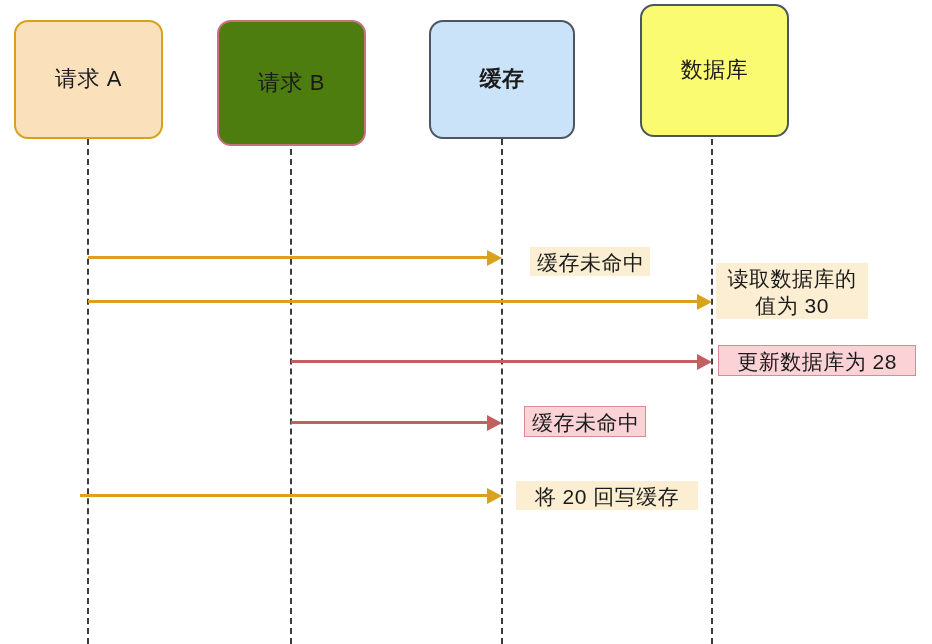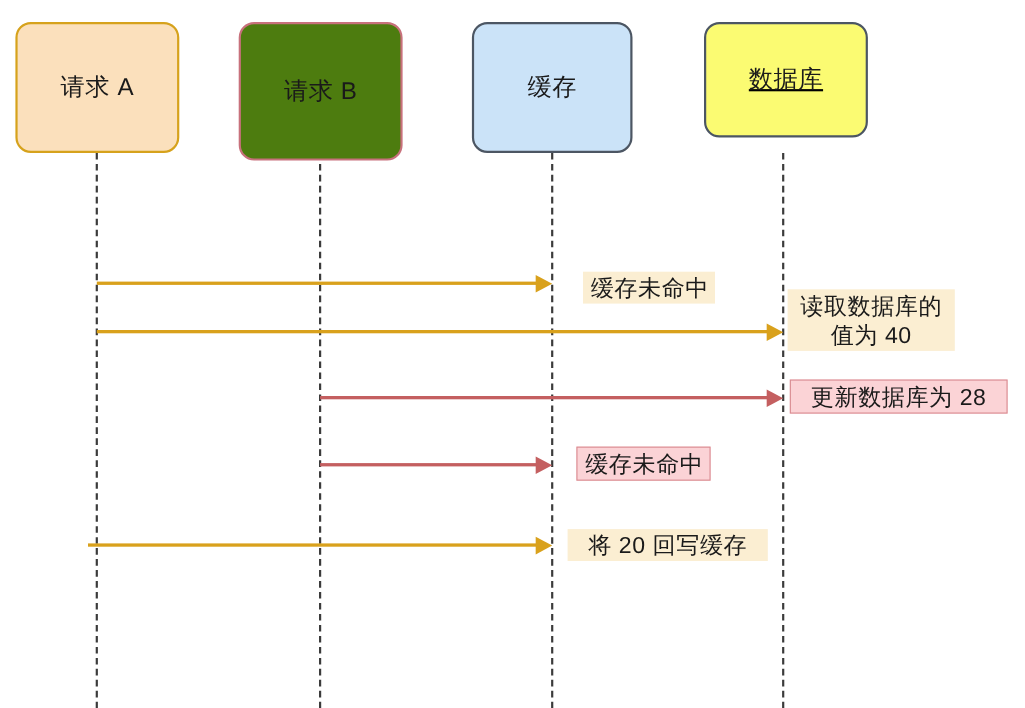--- a/index.html
+++ b/index.html
@@ -83,33 +83,33 @@
     <div class="lifeline" style="left: 87px; top: 139px; height: 505px; border-left-color: rgb(59, 59, 59); border-left-style: dashed;"></div>
     <div class="lifeline" style="left: 290px; top: 139px; height: 505px; border-left-color: rgb(59, 59, 59); border-left-style: dashed;"></div>
     <div class="lifeline" style="left: 501px; top: 139px; height: 505px; border-left-color: rgb(59, 59, 59); border-left-style: dashed;"></div>
     <div class="lifeline" style="left: 711px; top: 139px; height: 505px; border-left-color: rgb(59, 59, 59); border-left-style: dashed;"></div>
     <div class="participant" style="left: 14px; top: 20px; width: 149px; height: 119px; background: rgb(251, 224, 188); border-color: rgb(214, 162, 28);">
       <span class="participant-label">请求 A</span>
     </div>
     <div class="participant" style="left: 217px; top: 20px; width: 149px; height: 126px; background: #4d7c0f; border-color: rgb(200, 113, 124);">
       <span class="participant-label">请求 B</span>
     </div>
-    <div class="participant" style="left: 429px; top: 20px; width: 146px; height: 119px; background: rgb(203, 227, 248); border-color: rgb(76, 86, 99);">
+    <div class="participant" style="left: 429px; top: 20px; width: 146px; height: 119px; background: rgb(203, 227, 248); border-color: rgb(76, 86, 99); font-weight: bold;">
       <span class="participant-label">缓存</span>
     </div>
-    <div class="participant" style="left: 640px; top: 20px; width: 149px; height: 105px; background: rgb(251, 251, 114); border-color: rgb(76, 86, 99); text-decoration: underline;">
+    <div class="participant" style="left: 640px; top: 4px; width: 149px; height: 133px; background: rgb(251, 251, 114); border-color: rgb(76, 86, 99);">
       <span class="participant-label">数据库</span>
     </div>
     <div class="msg-line" style="left: 88px; top: 256px; width: 401px; border-top-color: rgb(217, 161, 28);"></div>
     <div class="msg-head" style="left: 487px; top: 249.5px; border-left-color: rgb(217, 161, 28);"></div>
     <div class="msg-label" style="left: 530px; top: 247px; width: 120px; height: 29px; background: rgb(251, 238, 210);">缓存未命中</div>
     <div class="msg-line" style="left: 88px; top: 300px; width: 611px; border-top-color: rgb(217, 161, 28);"></div>
     <div class="msg-head" style="left: 697px; top: 293.5px; border-left-color: rgb(217, 161, 28);"></div>
     <div class="msg-label" style="left: 716px; top: 263px; width: 152px; height: 56px; background: rgb(251, 238, 210);">读取数据库的
-值为 40</div>
+值为 30</div>
     <div class="msg-line" style="left: 291px; top: 360px; width: 408px; border-top-color: rgb(196, 95, 96);"></div>
     <div class="msg-head" style="left: 697px; top: 353.5px; border-left-color: rgb(196, 95, 96);"></div>
     <div class="msg-label bordered" style="left: 718px; top: 345px; width: 198px; height: 31px; background: rgb(251, 211, 214); border-color: rgb(217, 139, 145);">更新数据库为 28</div>
     <div class="msg-line" style="left: 291px; top: 421px; width: 198px; border-top-color: rgb(196, 95, 96);"></div>
     <div class="msg-head" style="left: 487px; top: 414.5px; border-left-color: rgb(196, 95, 96);"></div>
     <div class="msg-label bordered" style="left: 524px; top: 406px; width: 122px; height: 31px; background: rgb(251, 211, 214); border-color: rgb(217, 139, 145);">缓存未命中</div>
     <div class="msg-line" style="left: 80px; top: 494px; width: 409px; border-top-color: rgb(217, 161, 28);"></div>
     <div class="msg-head" style="left: 487px; top: 487.5px; border-left-color: rgb(217, 161, 28);"></div>
     <div class="msg-label" style="left: 516px; top: 481px; width: 182px; height: 29px; background: rgb(251, 238, 210); text-align: center;">将 20 回写缓存</div>
   </div>

